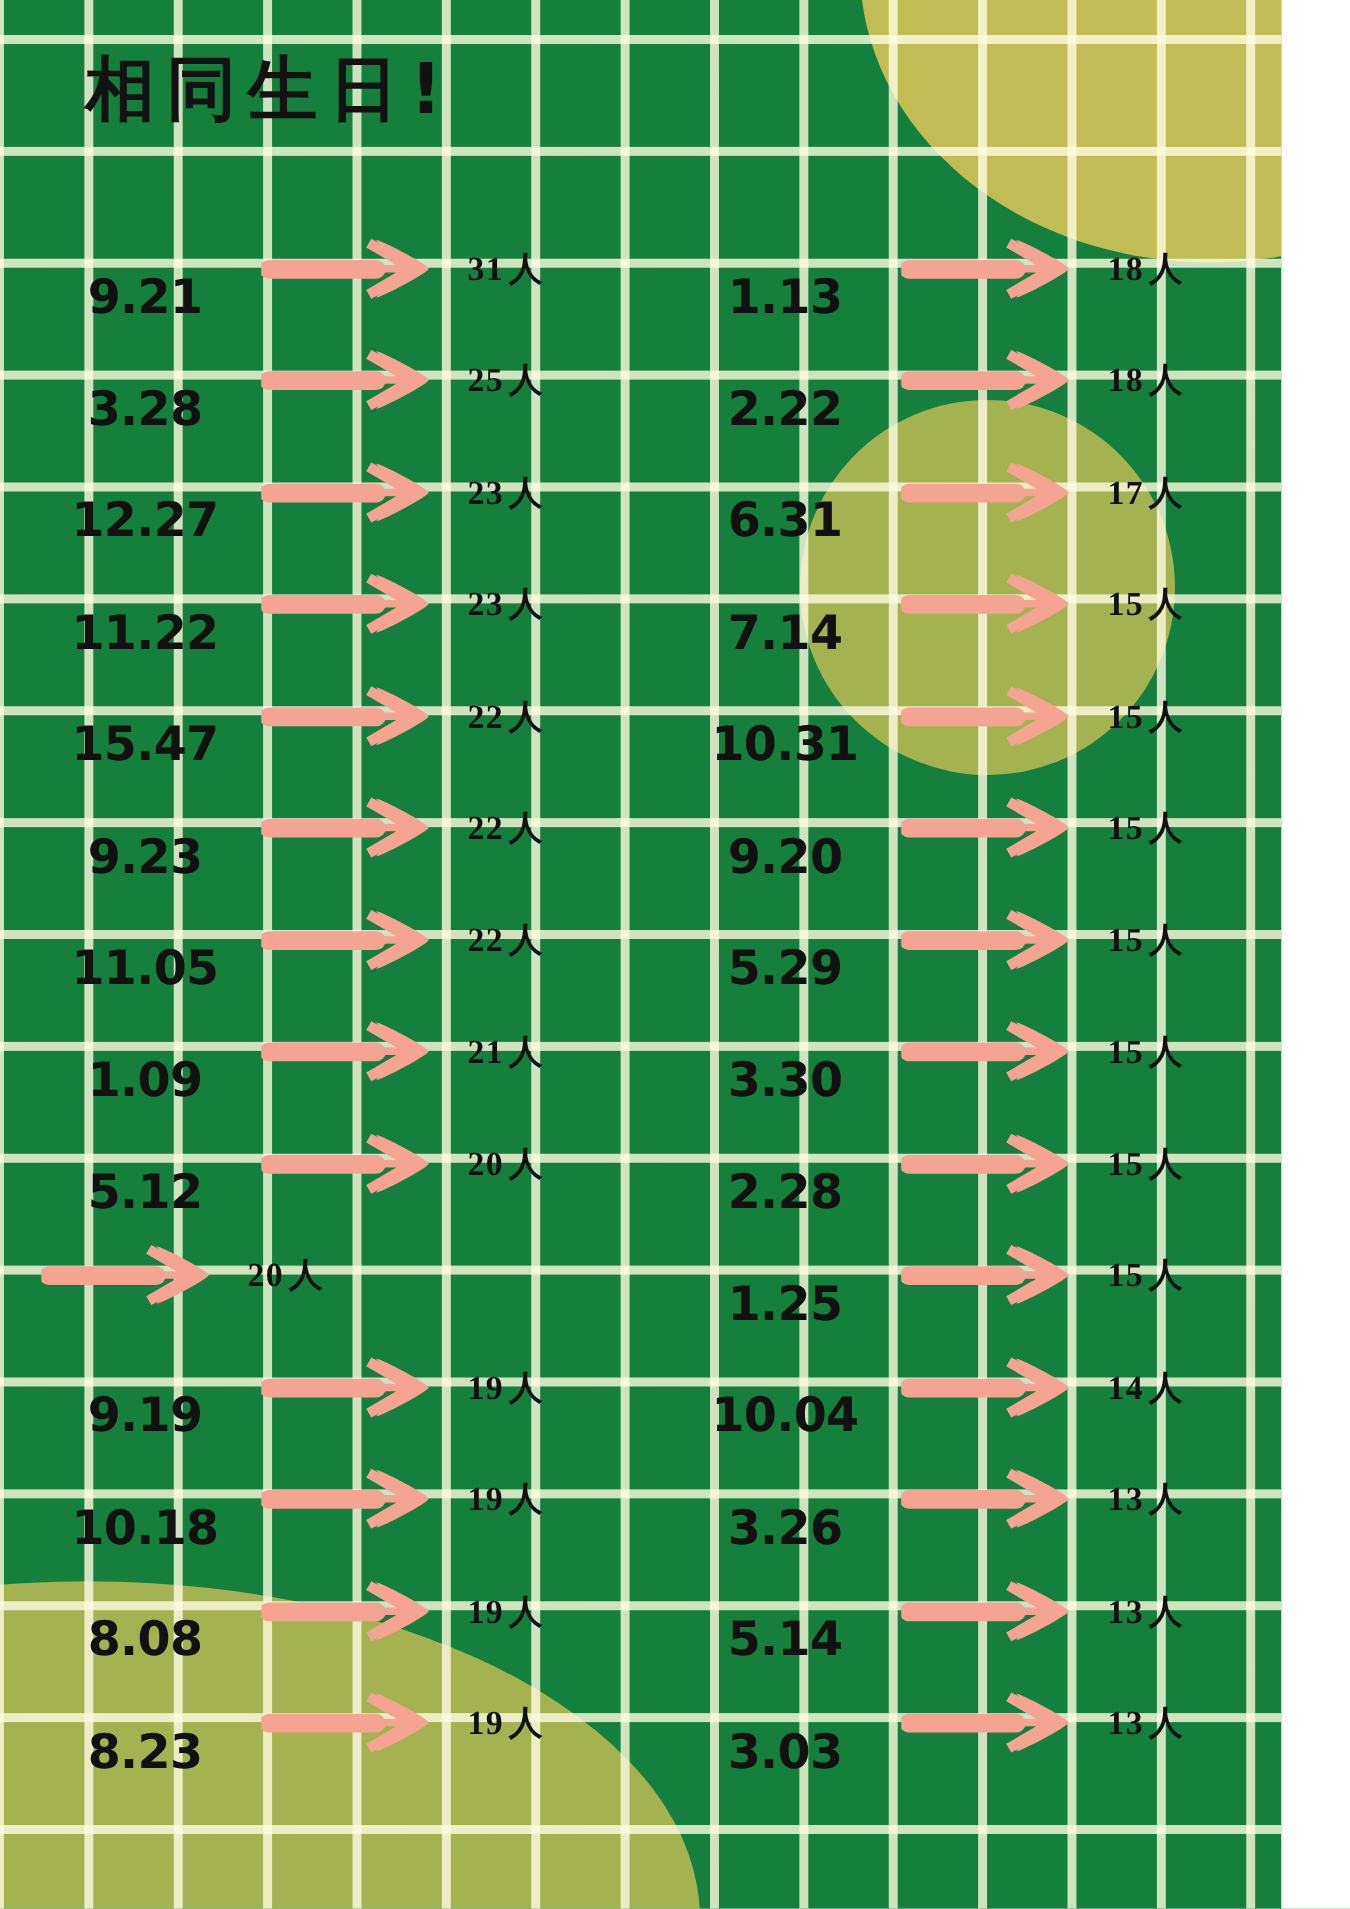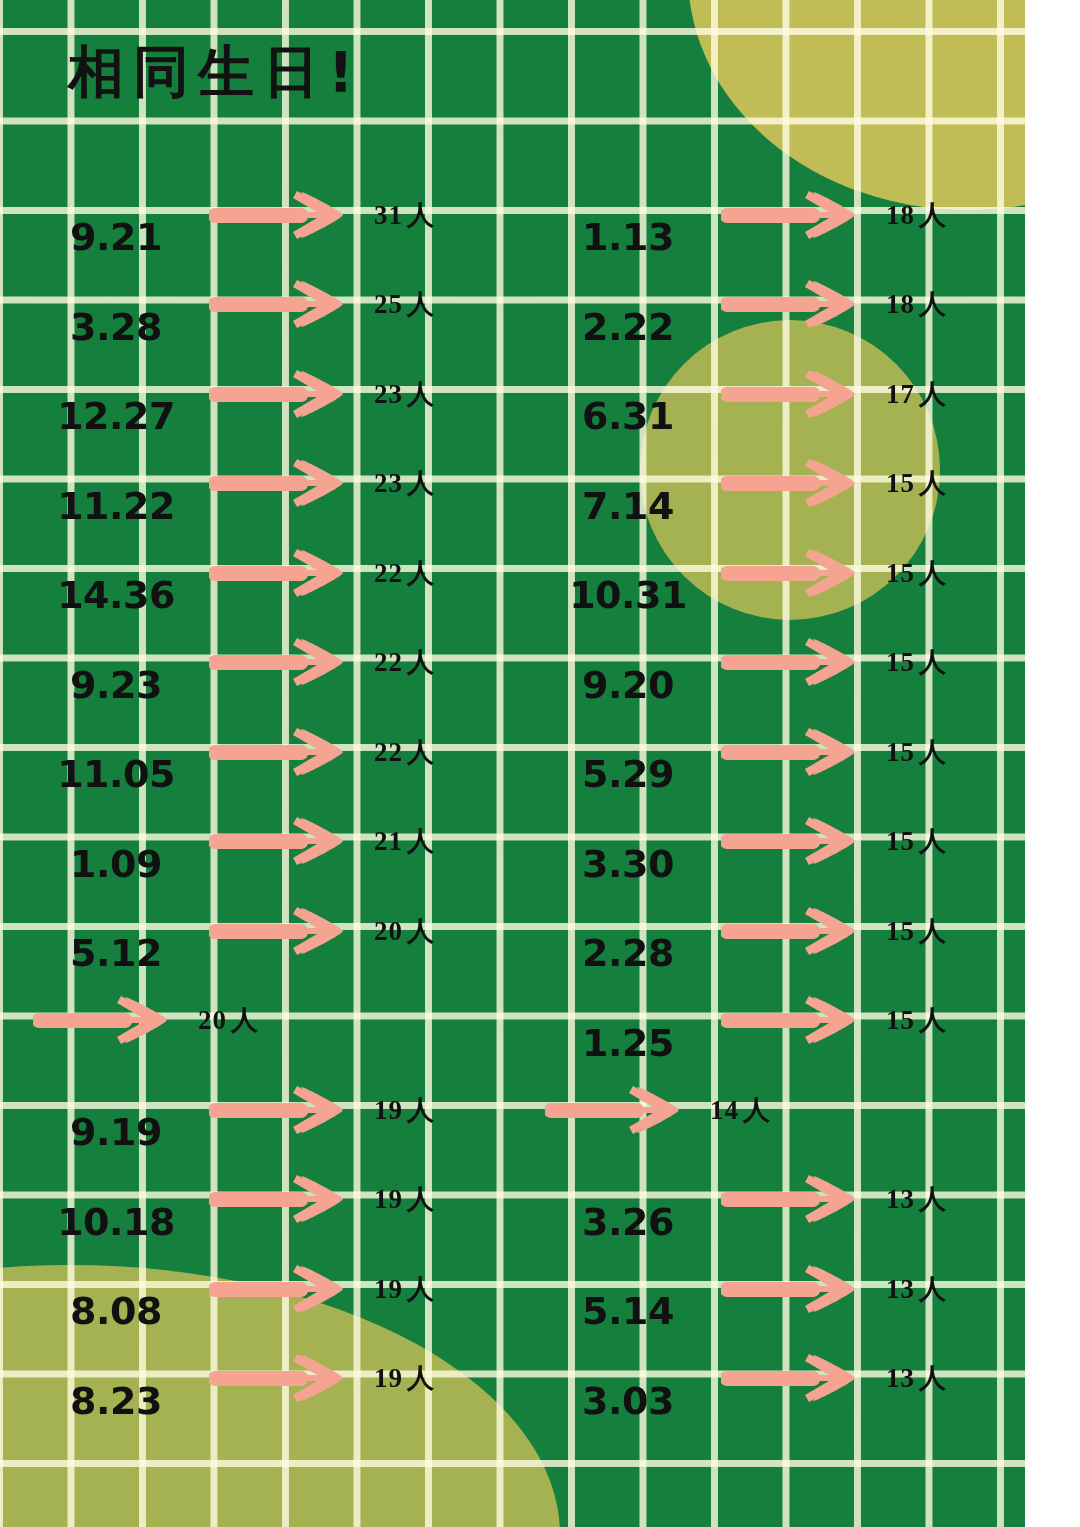--- a/index.html
+++ b/index.html
@@ -190,21 +190,21 @@
           <div class="arrow-cell">
             <svg class="arrow-icon" viewBox="0 0 140 54" xmlns="http://www.w3.org/2000/svg">
               <path d="M6 27.5 L92 27.5" stroke="#F5A491" stroke-width="15" stroke-linecap="round" fill="none"></path>
               <path d="M88 3 L133 27 L88 51 L84 44 L108 30 L80 30 L80 24 L108 24 L84 10 Z" fill="#F5A491"></path>
               <path d="M92 4 C96 4 134 24 134 27 C134 30 96 50 92 50 C96 44 112 33 112 27 C112 21 96 10 92 4 Z" fill="#F5A491"></path>
             </svg>
           </div>
           <div class="count-cell"><span>23</span><span class="unit">人</span></div>
         </div>
         <div class="data-row">
-          <div class="date-cell">14.36</div>
+          <div class="date-cell">15.47</div>
           <div class="arrow-cell">
             <svg class="arrow-icon" viewBox="0 0 140 54" xmlns="http://www.w3.org/2000/svg">
               <path d="M6 27.5 L92 27.5" stroke="#F5A491" stroke-width="15" stroke-linecap="round" fill="none"></path>
               <path d="M88 3 L133 27 L88 51 L84 44 L108 30 L80 30 L80 24 L108 24 L84 10 Z" fill="#F5A491"></path>
               <path d="M92 4 C96 4 134 24 134 27 C134 30 96 50 92 50 C96 44 112 33 112 27 C112 21 96 10 92 4 Z" fill="#F5A491"></path>
             </svg>
           </div>
           <div class="count-cell"><span>22</span><span class="unit">人</span></div>
         </div>
         <div class="data-row">
@@ -411,20 +411,21 @@
           <div class="arrow-cell">
             <svg class="arrow-icon" viewBox="0 0 140 54" xmlns="http://www.w3.org/2000/svg">
               <path d="M6 27.5 L92 27.5" stroke="#F5A491" stroke-width="15" stroke-linecap="round" fill="none"></path>
               <path d="M88 3 L133 27 L88 51 L84 44 L108 30 L80 30 L80 24 L108 24 L84 10 Z" fill="#F5A491"></path>
               <path d="M92 4 C96 4 134 24 134 27 C134 30 96 50 92 50 C96 44 112 33 112 27 C112 21 96 10 92 4 Z" fill="#F5A491"></path>
             </svg>
           </div>
           <div class="count-cell"><span>15</span><span class="unit">人</span></div>
         </div>
         <div class="data-row">
+          <div class="date-cell">10.04</div>
           <div class="arrow-cell">
             <svg class="arrow-icon" viewBox="0 0 140 54" xmlns="http://www.w3.org/2000/svg">
               <path d="M6 27.5 L92 27.5" stroke="#F5A491" stroke-width="15" stroke-linecap="round" fill="none"></path>
               <path d="M88 3 L133 27 L88 51 L84 44 L108 30 L80 30 L80 24 L108 24 L84 10 Z" fill="#F5A491"></path>
               <path d="M92 4 C96 4 134 24 134 27 C134 30 96 50 92 50 C96 44 112 33 112 27 C112 21 96 10 92 4 Z" fill="#F5A491"></path>
             </svg>
           </div>
           <div class="count-cell"><span>14</span><span class="unit">人</span></div>
         </div>
         <div class="data-row">

